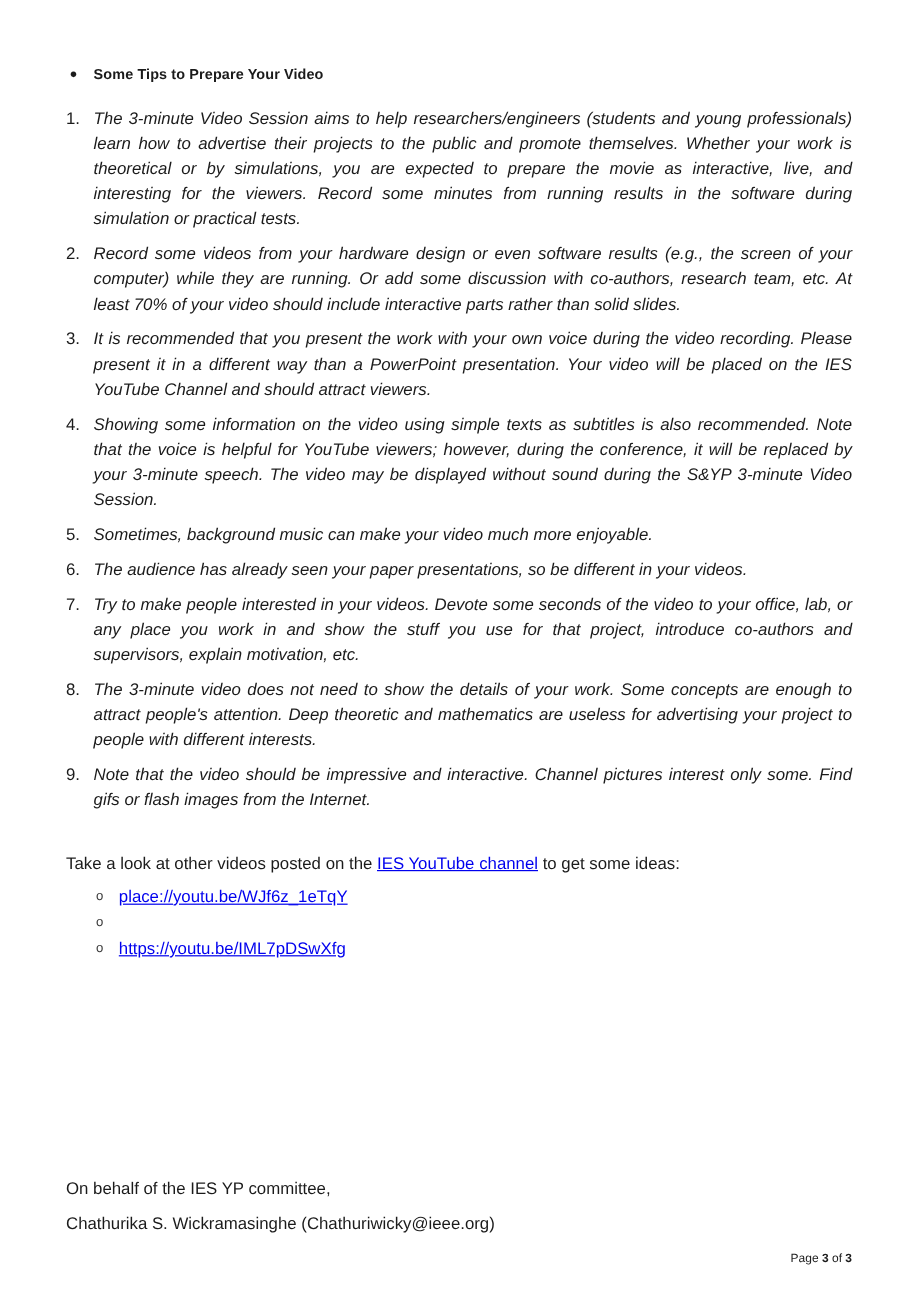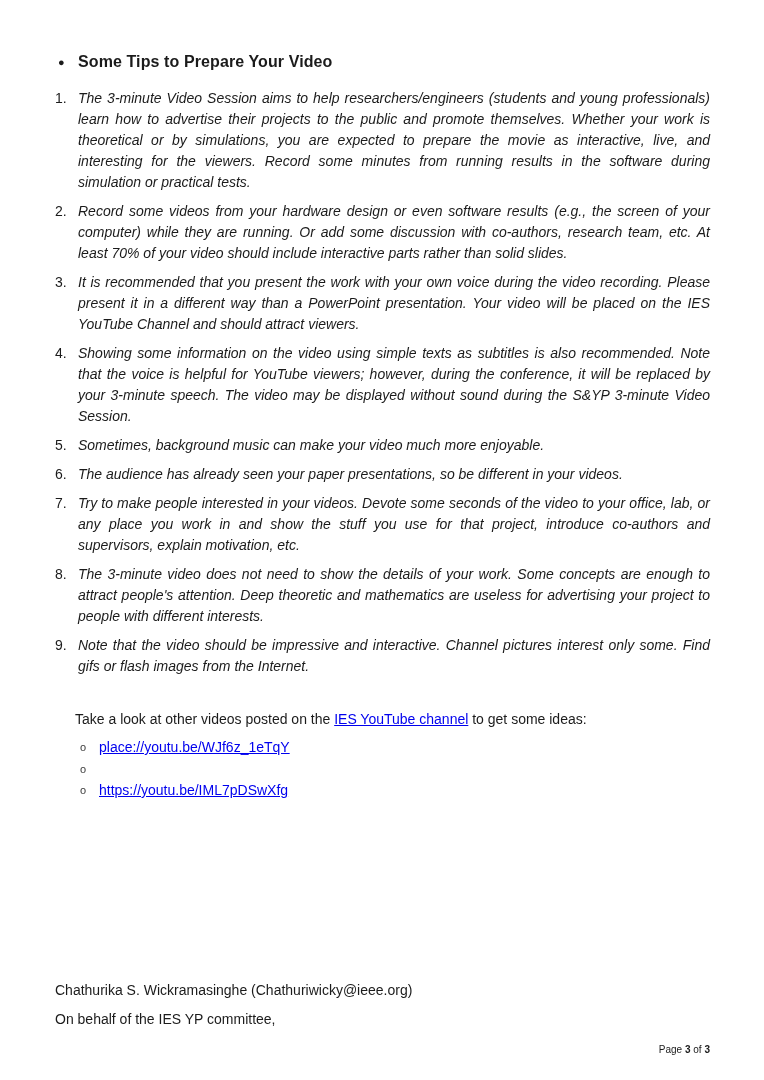--- a/index.html
+++ b/index.html
@@ -28,21 +28,21 @@
   }
   .heading-bullet {
     width: 23px;
     flex: 0 0 23px;
     font-size: 11px;
     line-height: 24px;
     padding-left: 3px;
     box-sizing: border-box;
   }
   .heading-text {
-    font-size: 16px;
+    font-size: 12px;
     font-weight: bold;
     line-height: 24px;
     letter-spacing: 0.1px;
   }
   .tips {
     margin: 0;
     padding: 0;
     list-style: none;
   }
   .tip {
@@ -53,21 +53,20 @@
     flex: 0 0 23px;
     width: 23px;
   }
   .tip-text {
     flex: 1;
     text-align: justify;
     font-style: italic;
   }
   .videos-intro {
     margin-top: 32px;
-    margin-left: 20px;
   }
   .link {
     color: #0000EE;
     text-decoration: underline;
     cursor: pointer;
   }
   .video-links {
     margin-top: 7px;
   }
   .video-link-row {
@@ -160,20 +159,20 @@
     <div class="video-link-row">
       <span class="video-bullet">o</span>
     </div>
     <div class="video-link-row">
       <span class="video-bullet">o</span>
       <a class="link">https://youtu.be/IML7pDSwXfg</a>
     </div>
   </div>
 
   <div class="signature">
+    <p class="signature-line">On behalf of the IES YP committee,</p>
     <p class="signature-line">Chathurika S. Wickramasinghe (Chathuriwicky@ieee.org)</p>
-    <p class="signature-line">On behalf of the IES YP committee,</p>
 
   </div>
 
   <div class="footer"><span>Page </span><b>3</b><span> of </span><b>3</b></div>
 
 </div>
 
 </body></html>

